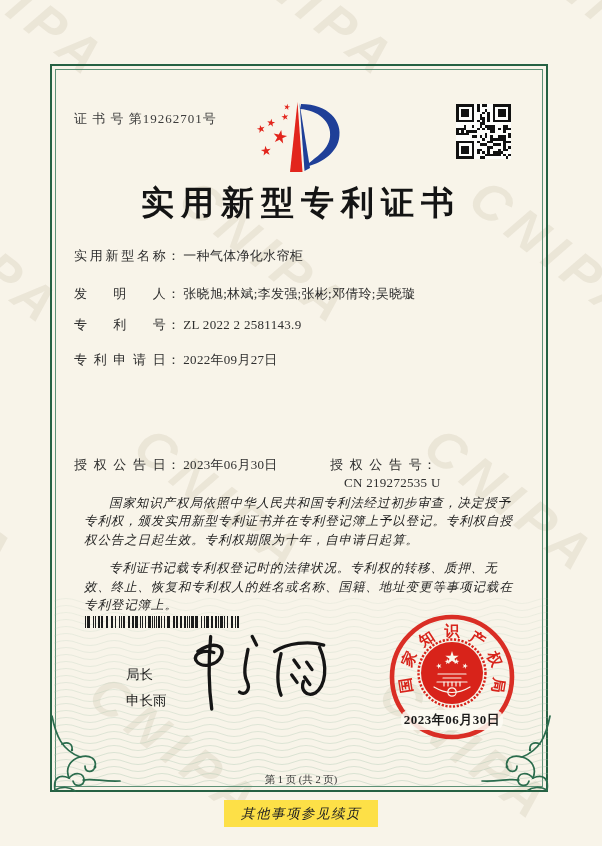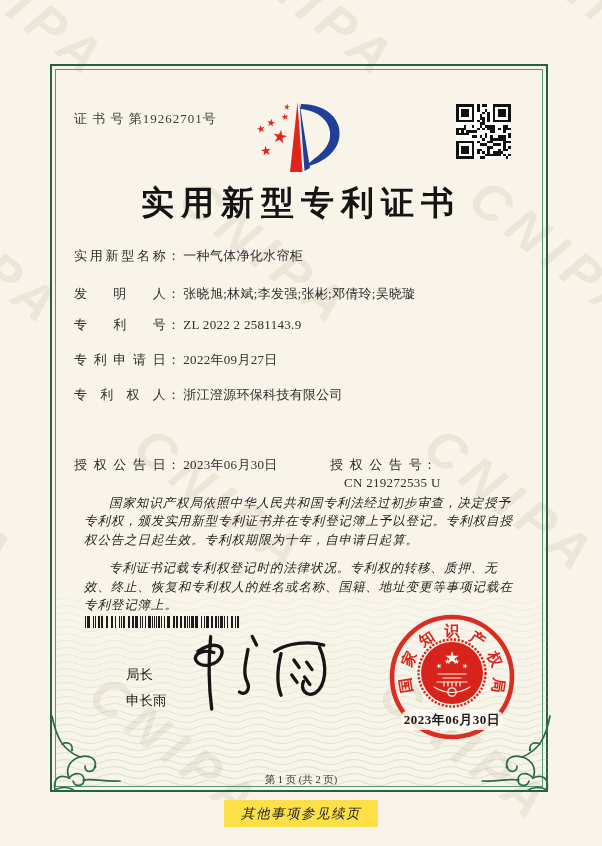--- a/index.html
+++ b/index.html
@@ -390,23 +390,20 @@
   </div>
   <div class="row" style="top:285px">
     <span class="flabel">发明人</span><span class="fcolon">：</span><span class="fval">张晓旭;林斌;李发强;张彬;邓倩玲;吴晓璇</span>
   </div>
   <div class="row" style="top:316px">
     <span class="flabel">专利号</span><span class="fcolon">：</span><span class="fval">ZL 2022 2 2581143.9</span>
   </div>
   <div class="row" style="top:351px">
     <span class="flabel">专利申请日</span><span class="fcolon">：</span><span class="fval">2022年09月27日</span>
   </div>
-  <div class="row" style="top:386px">
-    <span class="flabel">专利权人</span><span class="fcolon">：</span><span class="fval">浙江澄源环保科技有限公司</span>
-  </div>
   <div class="row" style="top:456px">
     <span class="flabel">授权公告日</span><span class="fcolon">：</span><span class="fval" style="width:150px">2023年06月30日</span>
     <span class="pair2">
       <span class="flabel">授权公告号</span><span class="fcolon">：</span><span class="fval">CN 219272535 U</span>
     </span>
   </div>
 
   <div class="paras">
     <p>国家知识产权局依照中华人民共和国专利法经过初步审查，决定授予专利权，颁发实用新型专利证书并在专利登记簿上予以登记。专利权自授权公告之日起生效。专利权期限为十年，自申请日起算。</p>
     <p>专利证书记载专利权登记时的法律状况。专利权的转移、质押、无效、终止、恢复和专利权人的姓名或名称、国籍、地址变更等事项记载在专利登记簿上。</p>

